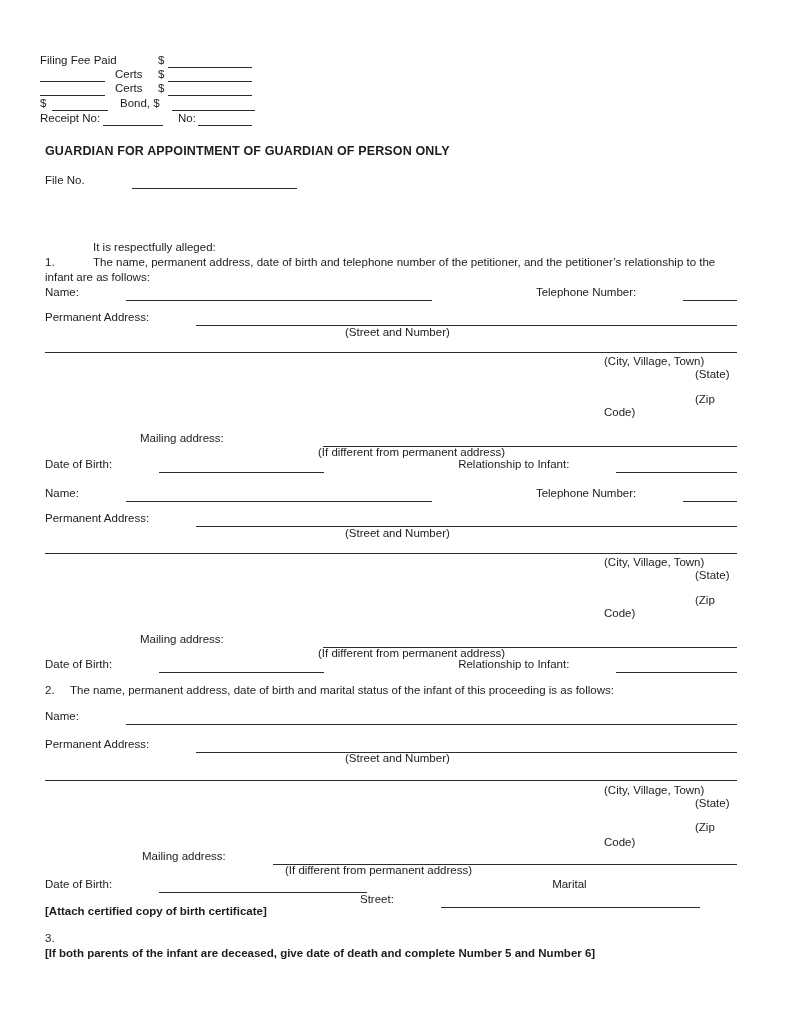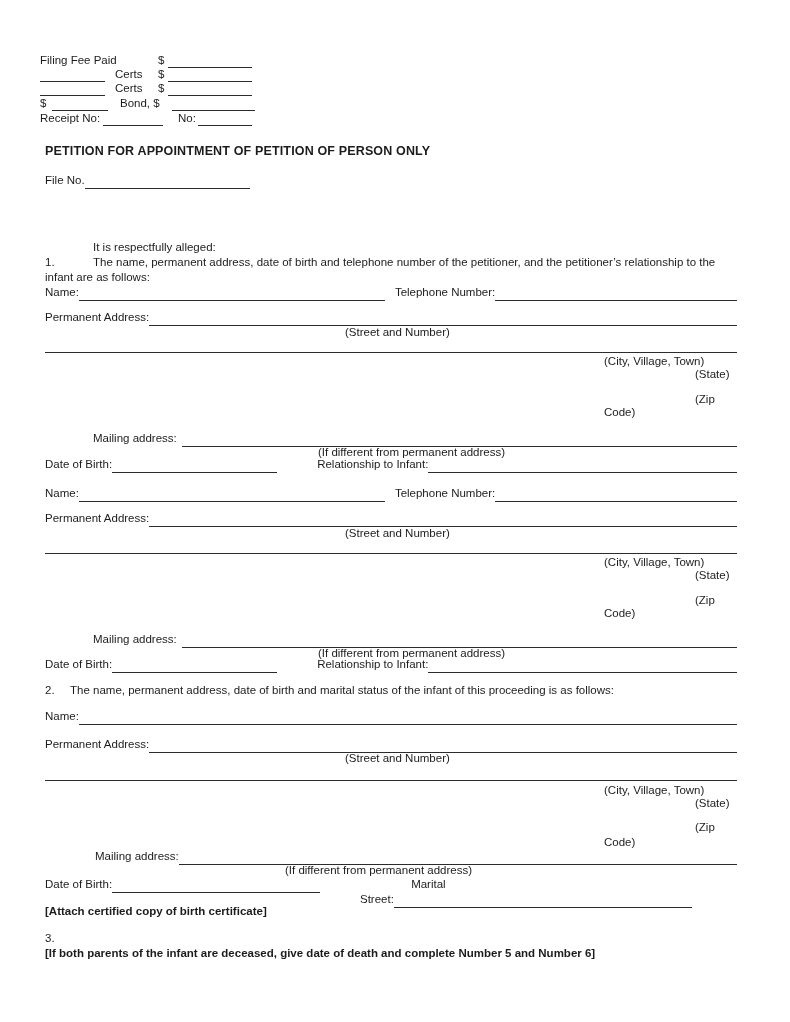--- a/index.html
+++ b/index.html
@@ -1,18 +1,18 @@
 <!DOCTYPE html>
 <html><head>
 <meta charset="utf-8">
 <style>
   html,body{margin:0;padding:0;background:#e8e8e8;}
   .page{position:relative;width:790px;height:1022px;background:#ffffff;margin:0 auto;
         font-family:"Liberation Sans",sans-serif;font-size:11.5px;color:#1c1c1c;overflow:hidden;}
-  .row{position:absolute;display:flex;align-items:flex-start;white-space:nowrap;width:692px;}
+  .row{position:absolute;display:flex;align-items:flex-start;white-space:nowrap;width:692px;gap:47px;}
   .abs{position:absolute;white-space:nowrap;}
   .ln{display:inline-block;height:14px;margin-bottom:-3px;border-bottom:1.3px solid #2c2c2c;}
   .fill{flex:1;}
   .sp{display:inline-block;height:1px;}
   .hr{position:absolute;width:692px;height:0;border-top:1.3px solid #2c2c2c;}
   .title{font-weight:bold;font-size:12.5px;letter-spacing:.15px;}
   .b{font-weight:bold;}
   .num{display:inline-block;}
   .para{position:absolute;line-height:15px;width:712px;}
   .para .l1{white-space:nowrap;display:flex;align-items:baseline;}
@@ -44,21 +44,21 @@
     <span class="fln" style="left:12px;top:56px;width:56px"></span>
     <span class="ft" style="left:80px;top:43px">Bond, $</span>
     <span class="fln" style="left:132px;top:56px;width:83px"></span>
 
     <span class="ft" style="left:0;top:58px">Receipt No:</span>
     <span class="fln" style="left:63px;top:71px;width:60px"></span>
     <span class="ft" style="left:138px;top:58px">No:</span>
     <span class="fln" style="left:158px;top:71px;width:54px"></span>
   </div>
 
-  <div class="abs title" style="left:45px;top:144px">PETITION FOR APPOINTMENT OF PETITION OF PERSON ONLY</div>
+  <div class="abs title" style="left:45px;top:144px">GUARDIAN FOR APPOINTMENT OF GUARDIAN OF PERSON ONLY</div>
 
   <div class="row" style="left:45px;top:174px">
     <span>File No.</span>
       <span class="ln" style="width:165px"></span>
   </div>
 
 
   <div class="abs" style="left:93px;top:241px">It is respectfully alleged:</div>
 
   <div class="para" style="left:45px;top:255px">

